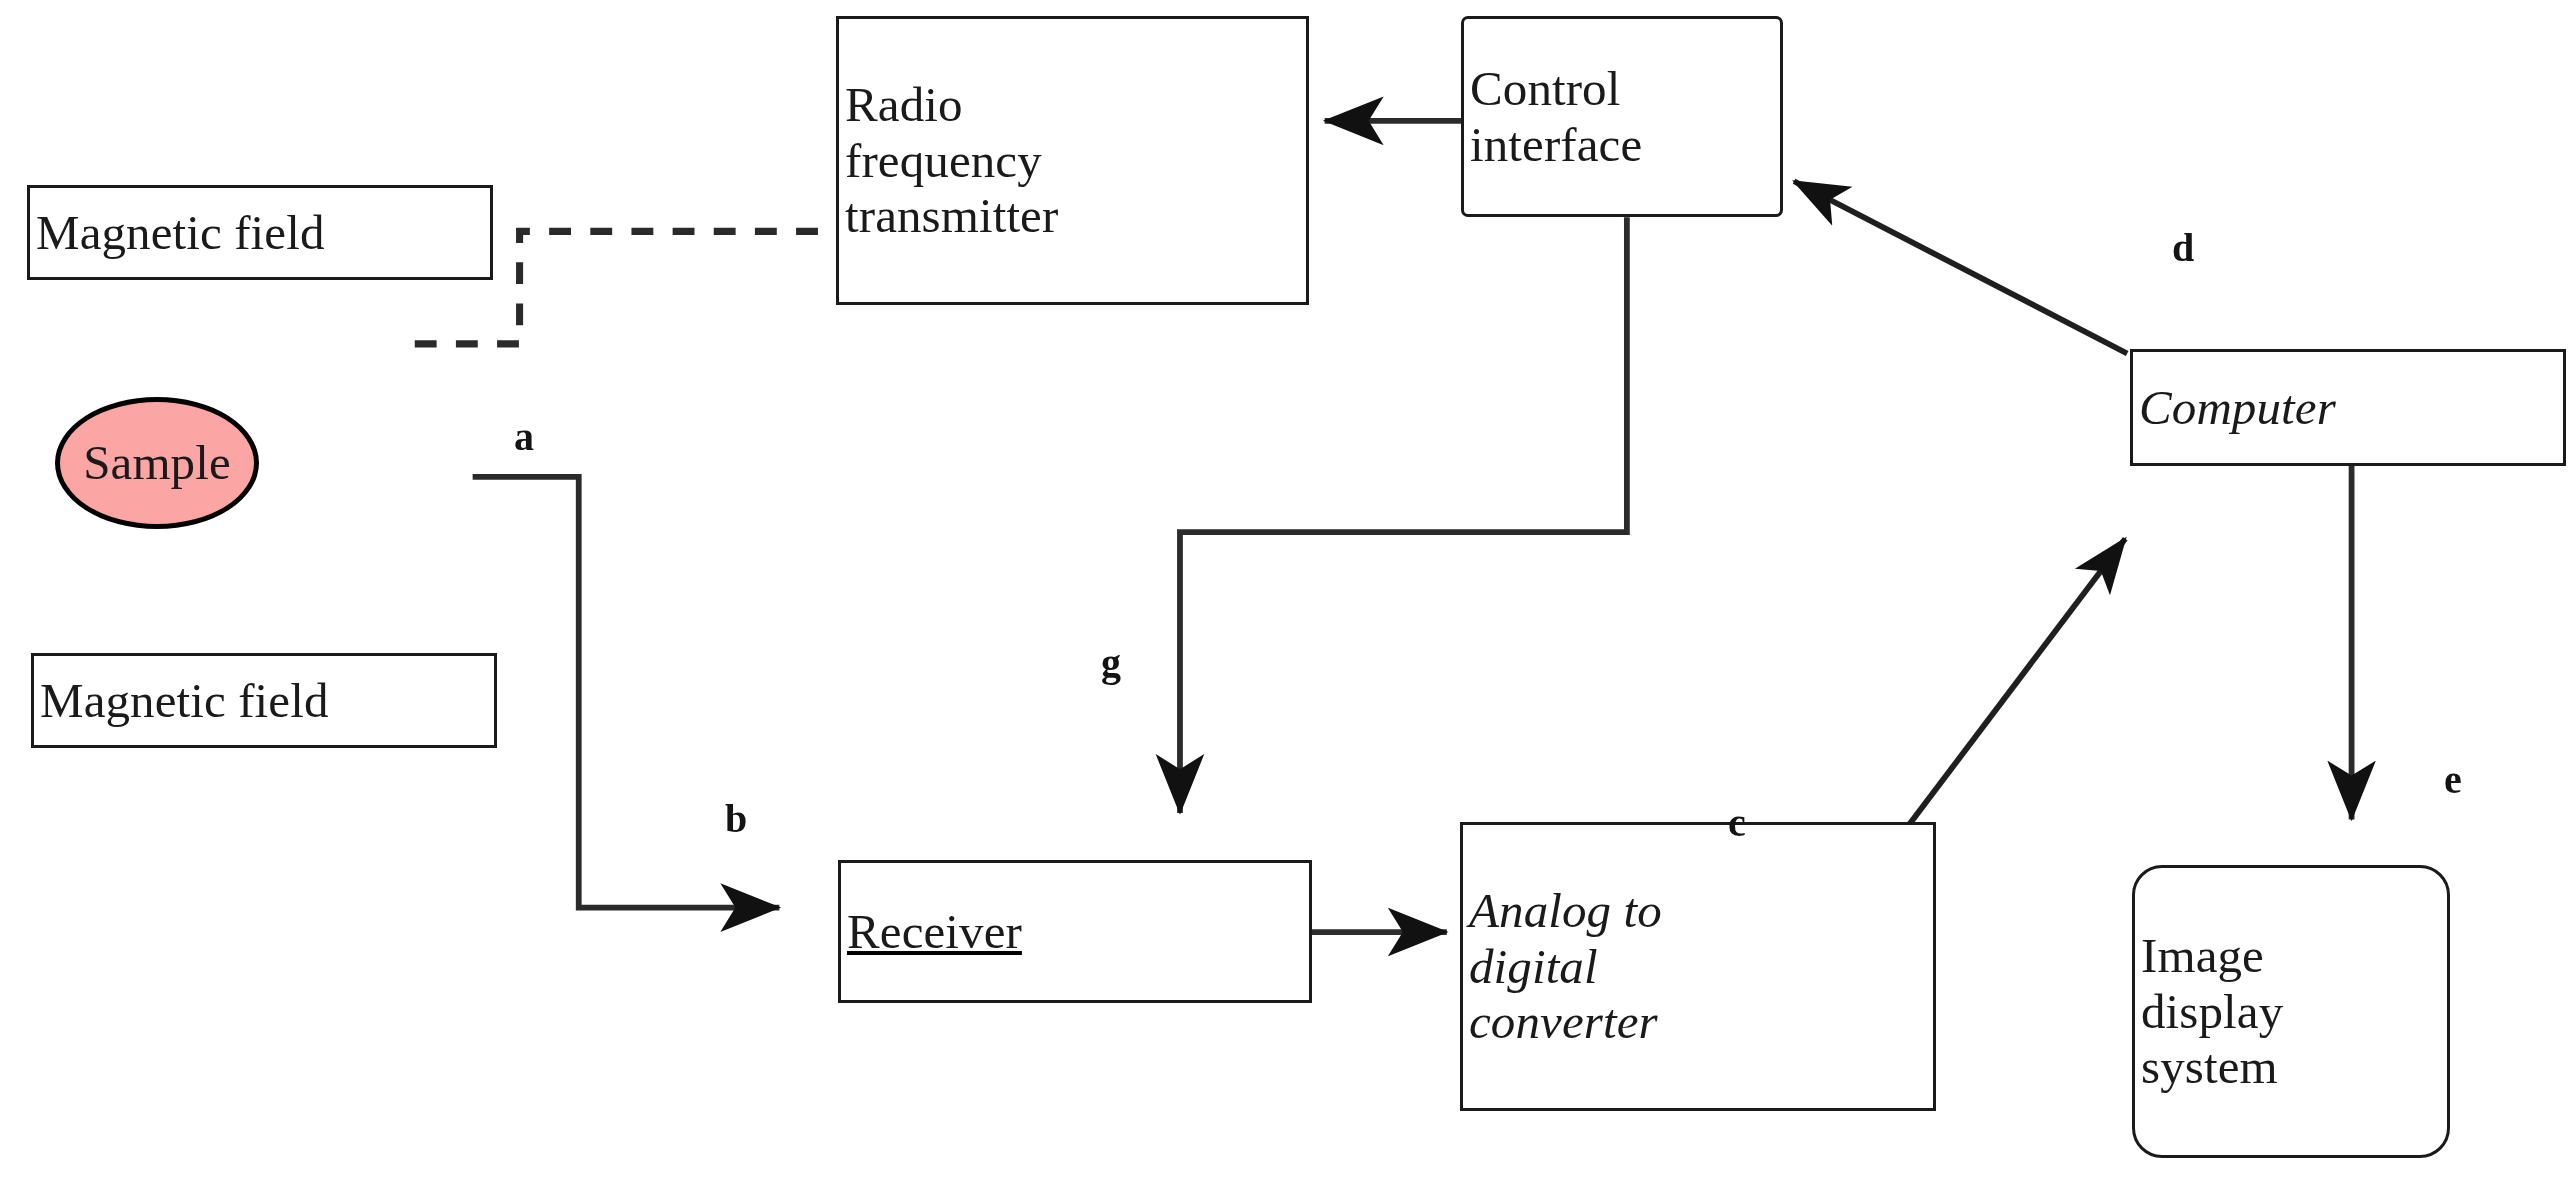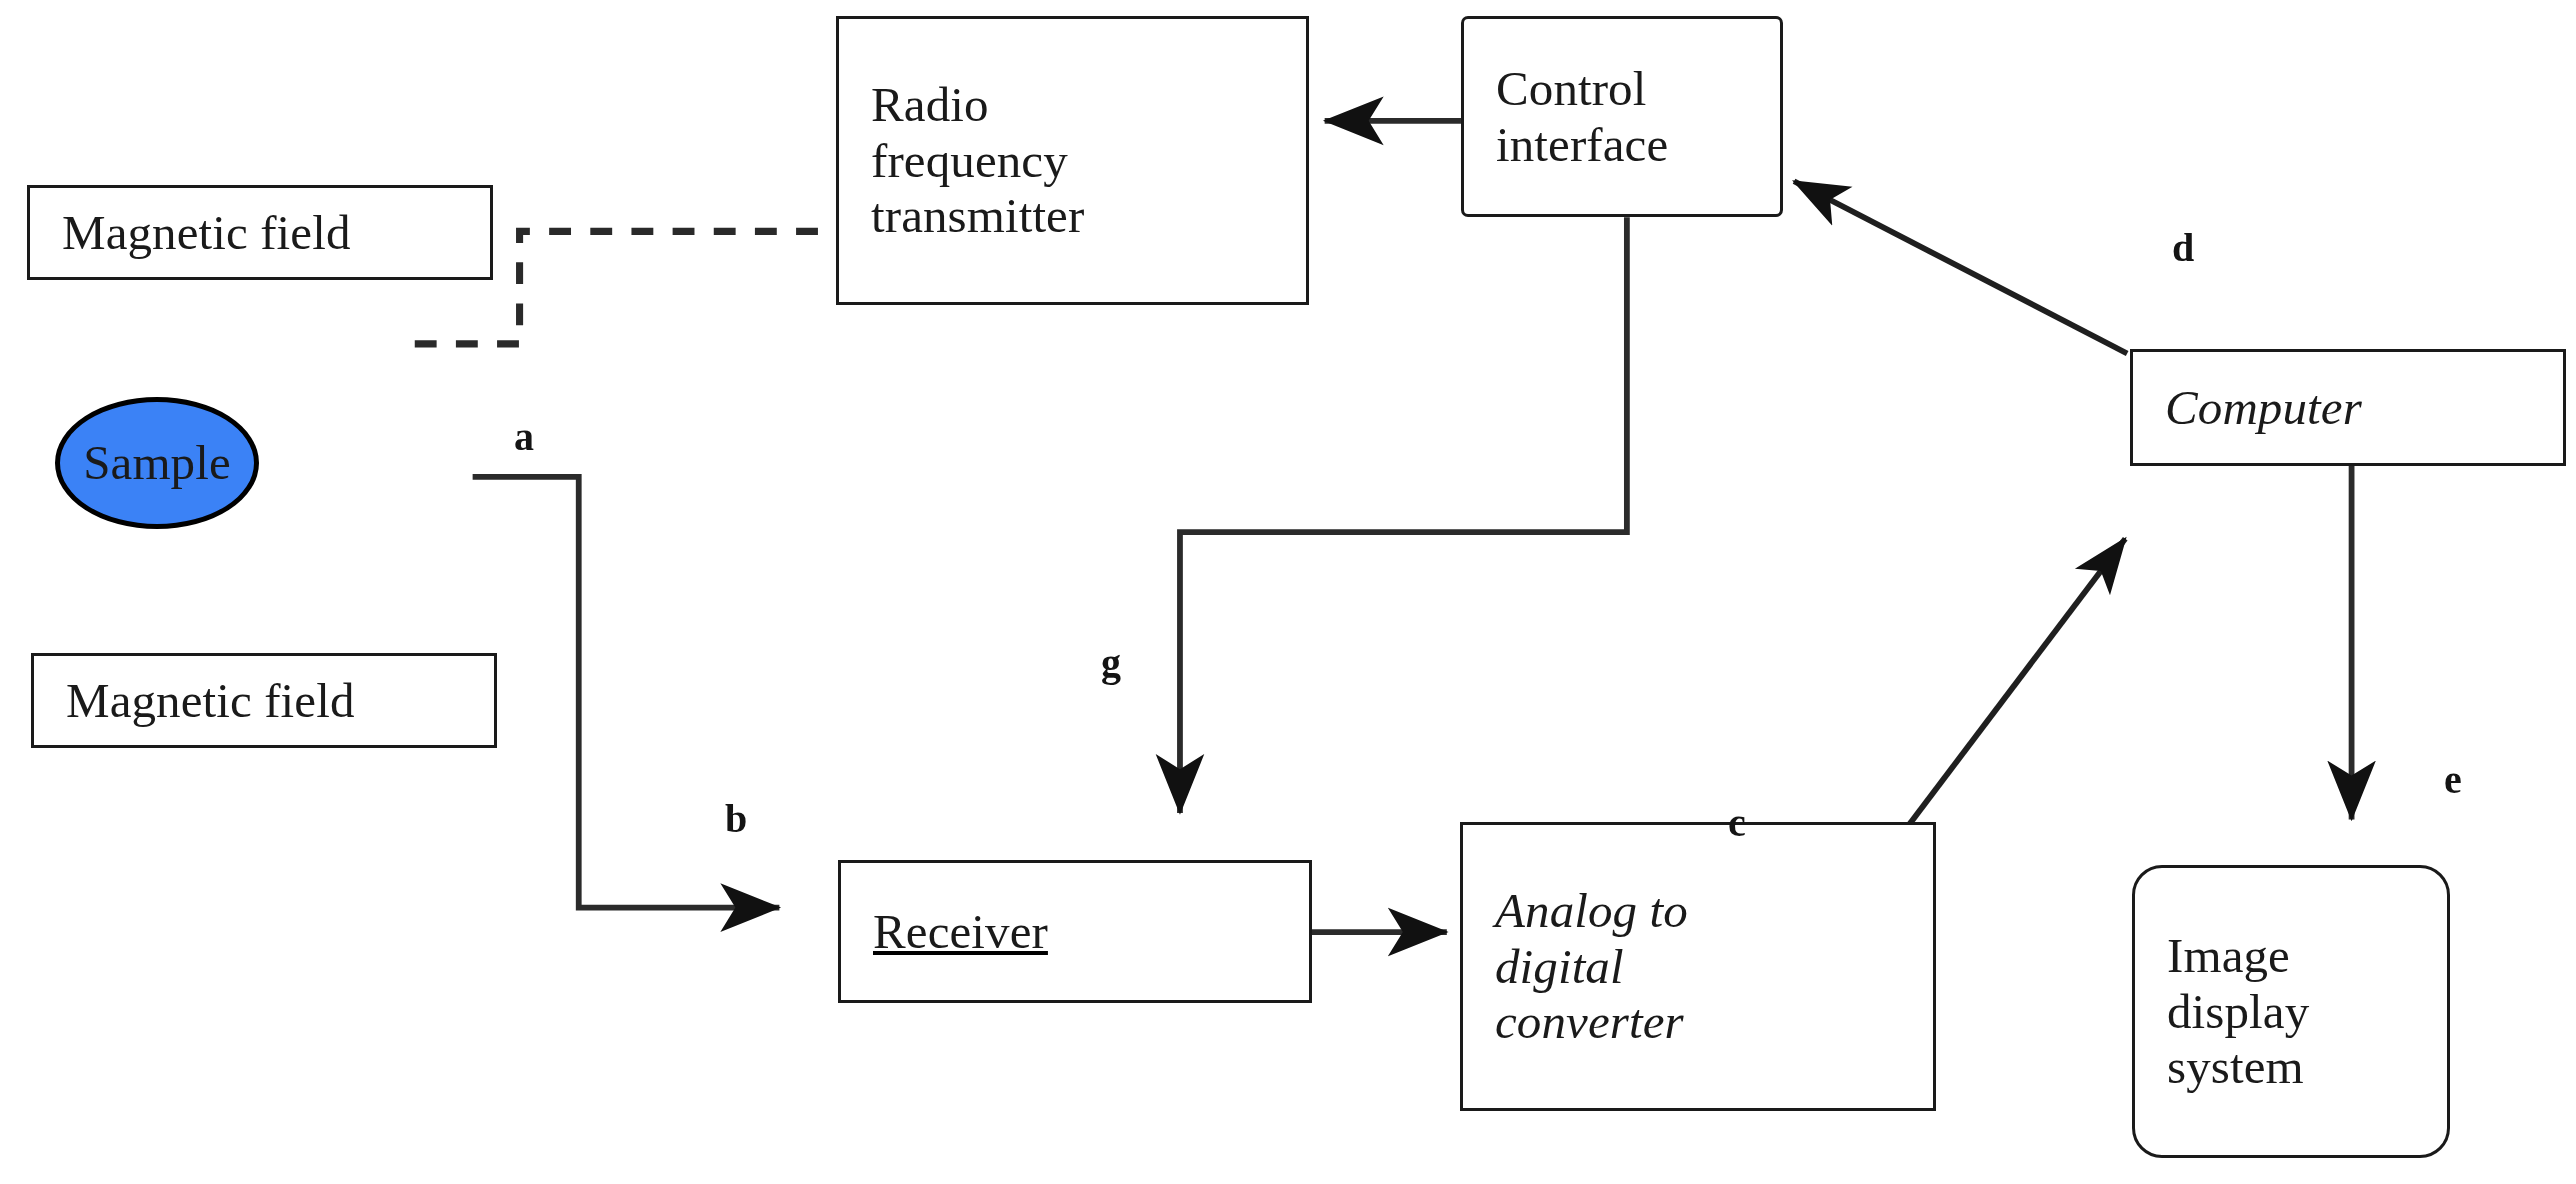--- a/index.html
+++ b/index.html
@@ -16,37 +16,37 @@
     overflow: hidden;
   }
   .node-box {
     position: absolute;
     box-sizing: border-box;
     border: 3.2px solid #1a1a1a;
     background: #ffffff;
     display: flex;
     align-items: center;
     justify-content: flex-start;
-    padding-left: 32px;
+    padding-left: 6px;
     padding-right: 9px;
   }
   .node-label {
     font-family: "Liberation Serif", "DejaVu Serif", serif;
     font-size: 49px;
     line-height: 1.14;
     color: #1a1a1a;
     white-space: pre-line;
     letter-spacing: 0.1px;
   }
   .node-ellipse {
     position: absolute;
     box-sizing: border-box;
     border: 5.8px solid #000000;
     border-radius: 50%;
-    background: #3b82f6;
+    background: #fca5a5;
     display: flex;
     align-items: center;
     justify-content: center;
   }
   .node-ellipse .node-label {
     padding-left: 0;
     text-align: center;
   }
   .edge-label {
     position: absolute;

